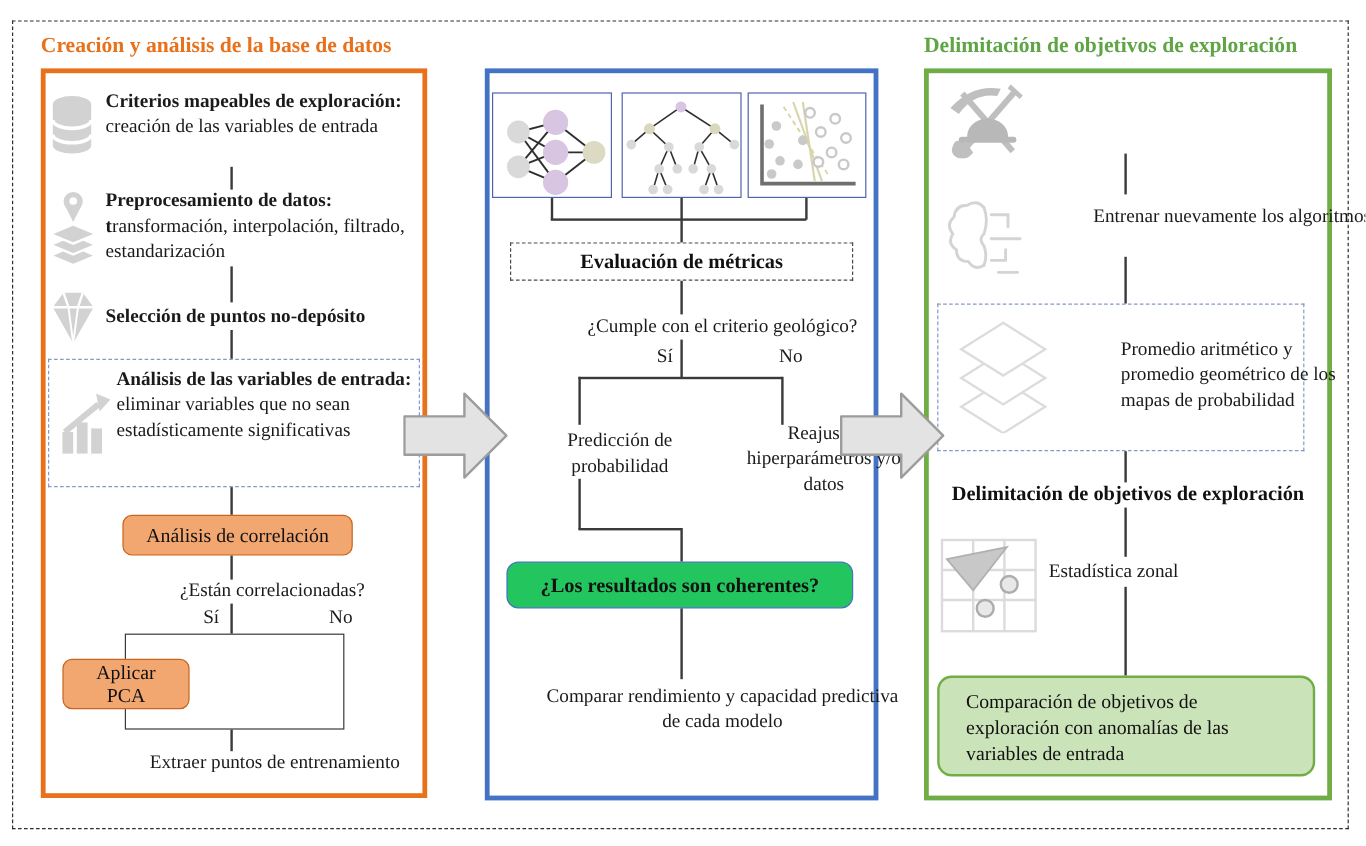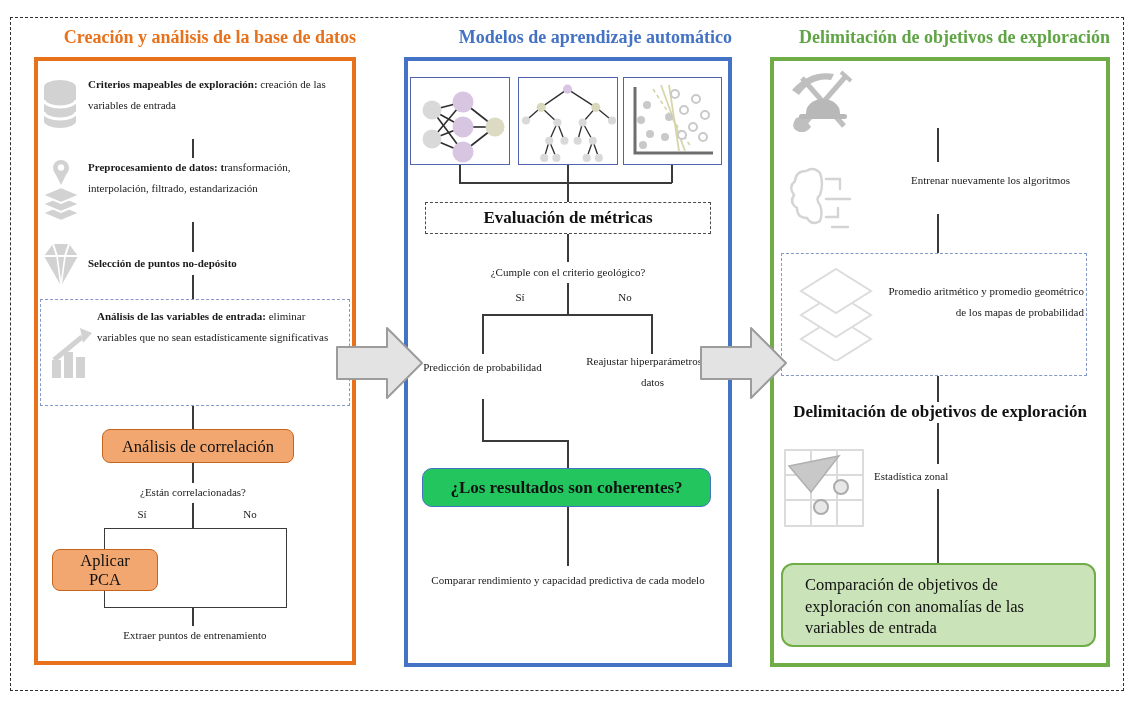--- a/index.html
+++ b/index.html
@@ -1,21 +1,21 @@
 <!DOCTYPE html>
 <html><head>
 <meta charset="utf-8">
 <style>
   html,body{margin:0;padding:0;background:#fff;}
   .canvas{position:relative;width:1138px;height:705px;background:#fff;overflow:hidden;
           font-family:"Liberation Serif","DejaVu Serif",serif;}
-  .t{position:absolute;font-size:11px;line-height:21px;color:#1a1a1a;}
+  .t{position:absolute;font-size:16px;line-height:21px;color:#1a1a1a;}
   .b{font-weight:bold;}
-  .ctr{text-align:center;}
-  .ptitle{position:absolute;font-size:18px;font-weight:bold;text-align:right;}
+  .ctr{text-align:center;padding-left:34px;}
+  .ptitle{position:absolute;font-size:18px;font-weight:bold;text-align:left;}
   .ptitle.o{color:#E8711C;} .ptitle.bl{color:#4472C4;} .ptitle.g{color:#5FA445;}
   .pbox{position:absolute;box-sizing:border-box;background:transparent;}
   .pbox.o{border:4px solid #E8711C;}
   .pbox.bl{border:4px solid #4472C4;}
   .pbox.g{border:4px solid #70AD47;}
   .outer{position:absolute;left:10px;top:17px;width:1114px;height:674px;
          border:1.6px dashed #2e2e2e;box-sizing:border-box;}
   .vl{position:absolute;width:1.5px;background:#3A3A3A;}
   .hl{position:absolute;height:1.5px;background:#3A3A3A;}
   .dashbox{position:absolute;box-sizing:border-box;border:1.6px dashed #8499C7;}
@@ -36,21 +36,20 @@
   .heading{position:absolute;font-weight:bold;font-size:17px;text-align:center;color:#111;}
 </style>
 </head>
 <body>
 
 <div class="canvas">
 
   <div class="outer"></div>
 
   <div class="ptitle o" style="left:34px;top:27px;width:322px;">Creación y análisis de la base de datos</div>
-  <div class="ptitle bl" style="left:404px;top:27px;width:328px;">Modelos de aprendizaje automático</div>
   <div class="ptitle g" style="left:770px;top:27px;width:340px;">Delimitación de objetivos de exploración</div>
 
   <div class="pbox o" style="left:34px;top:57px;width:322px;height:608px;"></div>
   <div class="pbox bl" style="left:404px;top:57px;width:328px;height:610px;"></div>
   <div class="pbox g" style="left:770px;top:57px;width:340px;height:610px;"></div>
 
   <svg class="icon" style="left:42px;top:78px;" width="36" height="52" viewBox="0 0 36 52">
     <ellipse cx="18" cy="9" rx="16" ry="7" fill="#D2D2D2"></ellipse>
     <path d="M2 9 v34 a16 7 0 0 0 32 0 v-34" fill="#D2D2D2"></path>
     <path d="M2 22 a16 7 0 0 0 32 0" stroke="#fff" stroke-width="3" fill="none"></path>
@@ -246,21 +245,21 @@
   <div class="vl" style="left:937px;top:214px;height:39px;"></div>
 
   <div class="dashbox" style="left:781px;top:253px;width:306px;height:123px;"></div>
   <svg class="icon" style="left:797px;top:267px;" width="78" height="94" viewBox="0 0 78 94">
     <g fill="#ffffff" stroke="#DCDCDC" stroke-width="2">
       <polygon points="39,50 74,72 39,94 4,72"></polygon>
       <polygon points="39,26 74,48 39,70 4,48"></polygon>
       <polygon points="39,2 74,24 39,46 4,24"></polygon>
     </g>
   </svg>
-  <div class="t" style="left:884px;top:281px;width:200px;text-align:right;">Promedio aritmético y promedio geométrico de los mapas de probabilidad</div>
+  <div class="t" style="left:934px;top:281px;width:200px;">Promedio aritmético y promedio geométrico de los mapas de probabilidad</div>
   <div class="vl" style="left:937px;top:376px;height:26px;"></div>
 
   <div class="heading" style="left:772px;top:402px;width:336px;">Delimitación de objetivos de exploración</div>
   <div class="vl" style="left:937px;top:423px;height:41px;"></div>
 
   <svg class="icon" style="left:783px;top:448px;" width="82" height="80" viewBox="0 0 82 80">
     <g stroke="#DBDBDB" stroke-width="2" fill="none">
       <rect x="2" y="2" width="78" height="76"></rect>
       <line x1="28" y1="2" x2="28" y2="78"></line>
         <line x1="54" y1="2" x2="54" y2="78"></line>

